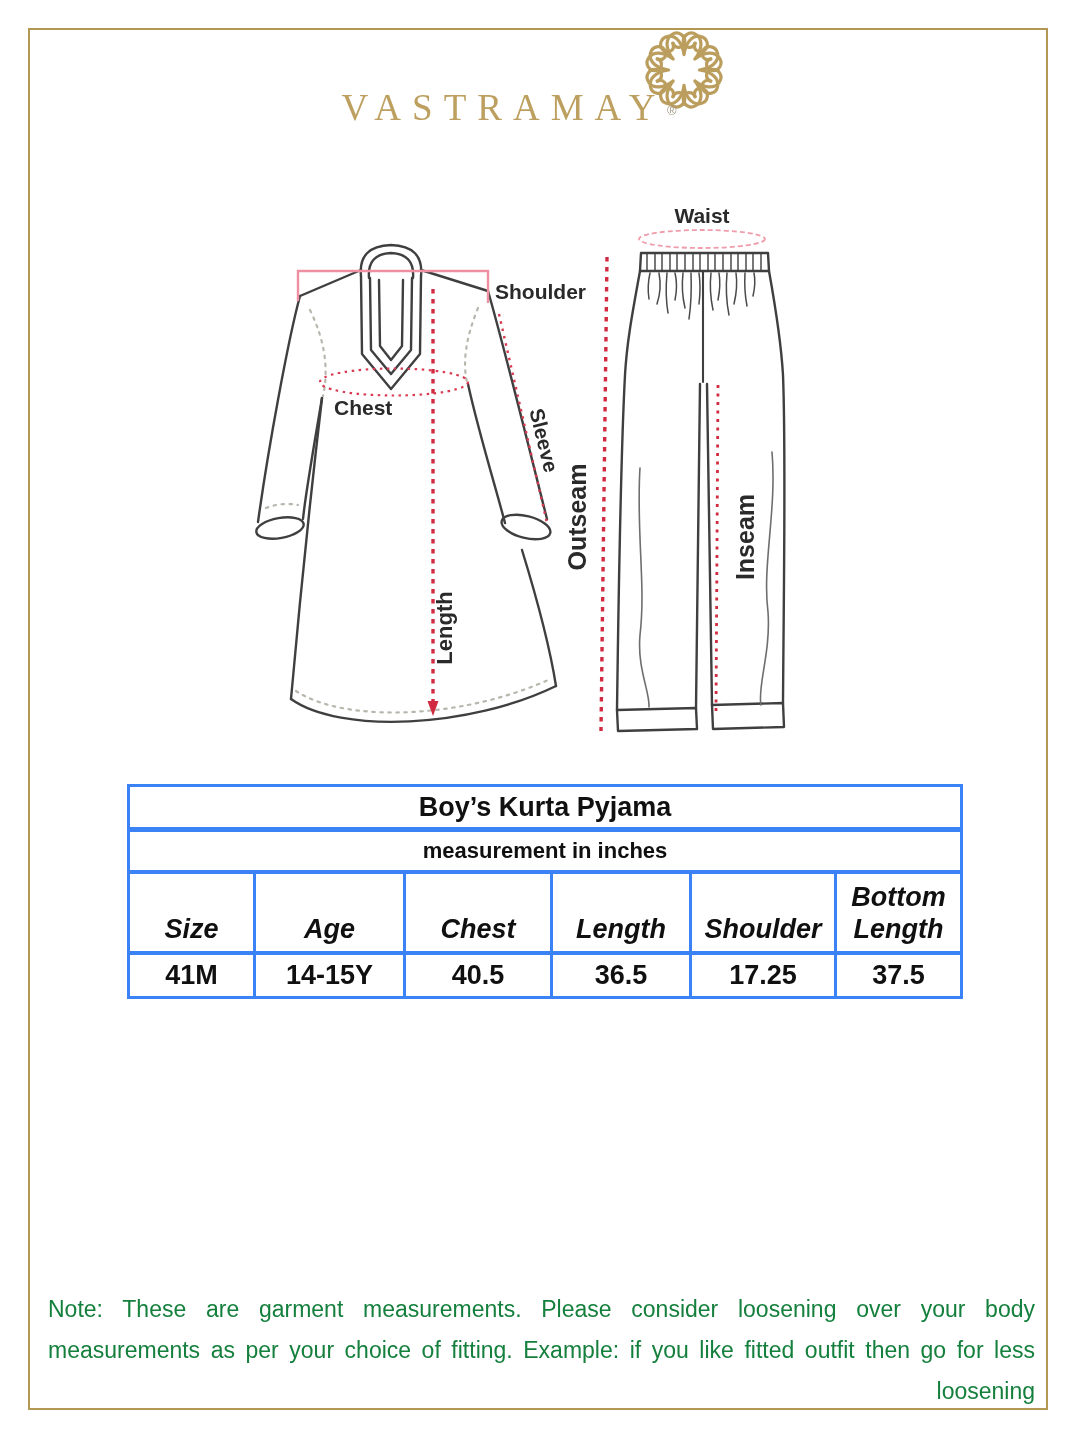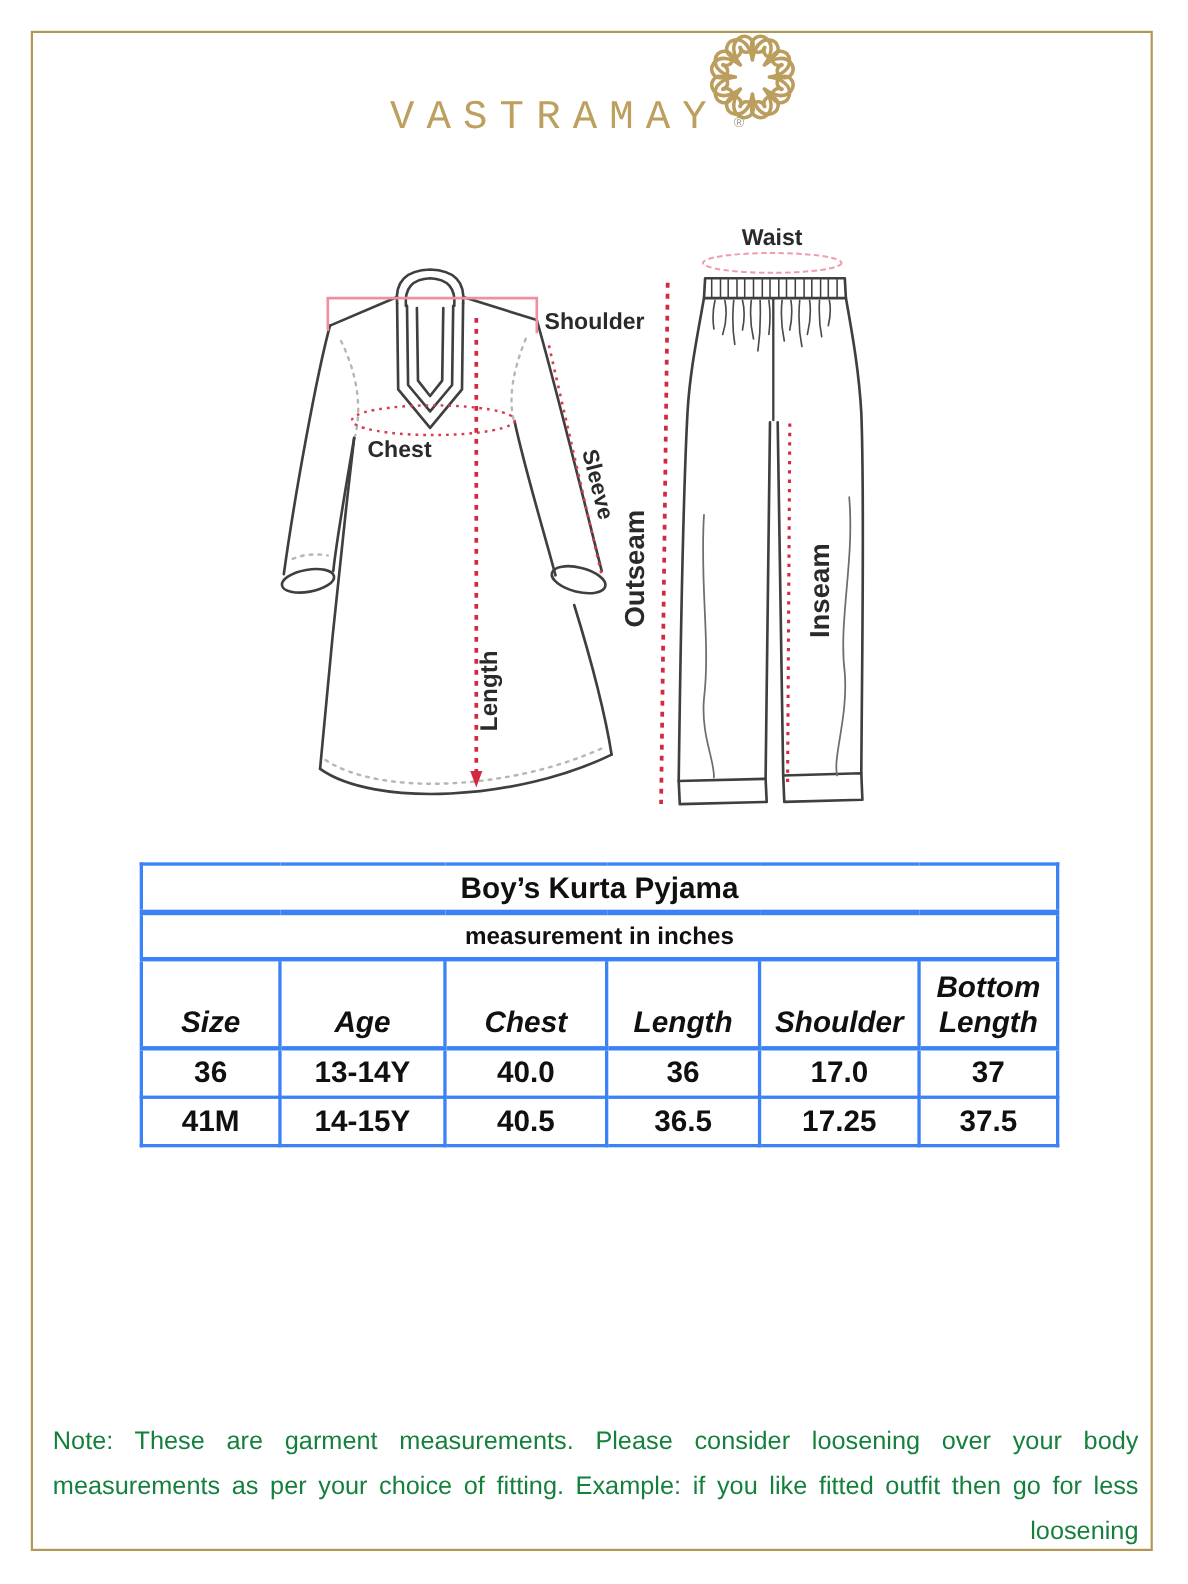--- a/index.html
+++ b/index.html
@@ -3,21 +3,21 @@
 <meta charset="utf-8">
 <style>
   html,body{margin:0;padding:0;background:#ffffff;}
   .page{position:relative;width:1080px;height:1440px;background:#ffffff;overflow:hidden;
         font-family:"Liberation Sans",sans-serif;color:#1c1c1c;}
   .frame{position:absolute;left:28px;top:28px;right:32px;bottom:30px;
          border:2px solid #b39754;pointer-events:none;}
   
   .brand-text{position:absolute;left:0;right:72px;top:86px;text-align:center;
               font-size:37px;font-weight:400;letter-spacing:11px;color:#bda05f;
-              font-family:Liberation Mono, monospace;}
+              font-family:Liberation Serif, serif;}
   .ornament{position:absolute;left:645px;top:31px;width:78px;height:78px;}
   .regmark{position:absolute;left:667px;top:103px;font-size:13px;color:#a49c85;}
   
   .diagram{position:absolute;left:0;top:0;width:1080px;height:1440px;}
   .diagram text{font-family:"Liberation Sans",sans-serif;font-weight:600;fill:#2a2a2a;}
   
   .size-table{position:absolute;left:127px;top:784px;width:833px;border-collapse:collapse;
               table-layout:fixed;font-weight:700;color:#101010;}
   .size-table td,.size-table th{border:3px solid #3b82f6;text-align:center;padding:0;
               overflow:hidden;}
@@ -151,28 +151,20 @@
       </tr>
       <tr class="t-head">
         <th>Size</th>
         <th>Age</th>
         <th>Chest</th>
         <th>Length</th>
         <th>Shoulder</th>
         <th>Bottom Length</th>
       </tr>
       <tr class="t-data">
-        <td>36</td>
-        <td>13-14Y</td>
-        <td>40.0</td>
-        <td>36</td>
-        <td>17.0</td>
-        <td>37</td>
-      </tr>
-      <tr class="t-data">
         <td>41M</td>
         <td>14-15Y</td>
         <td>40.5</td>
         <td>36.5</td>
         <td>17.25</td>
         <td>37.5</td>
       </tr>
     </tbody>
   </table>
 

